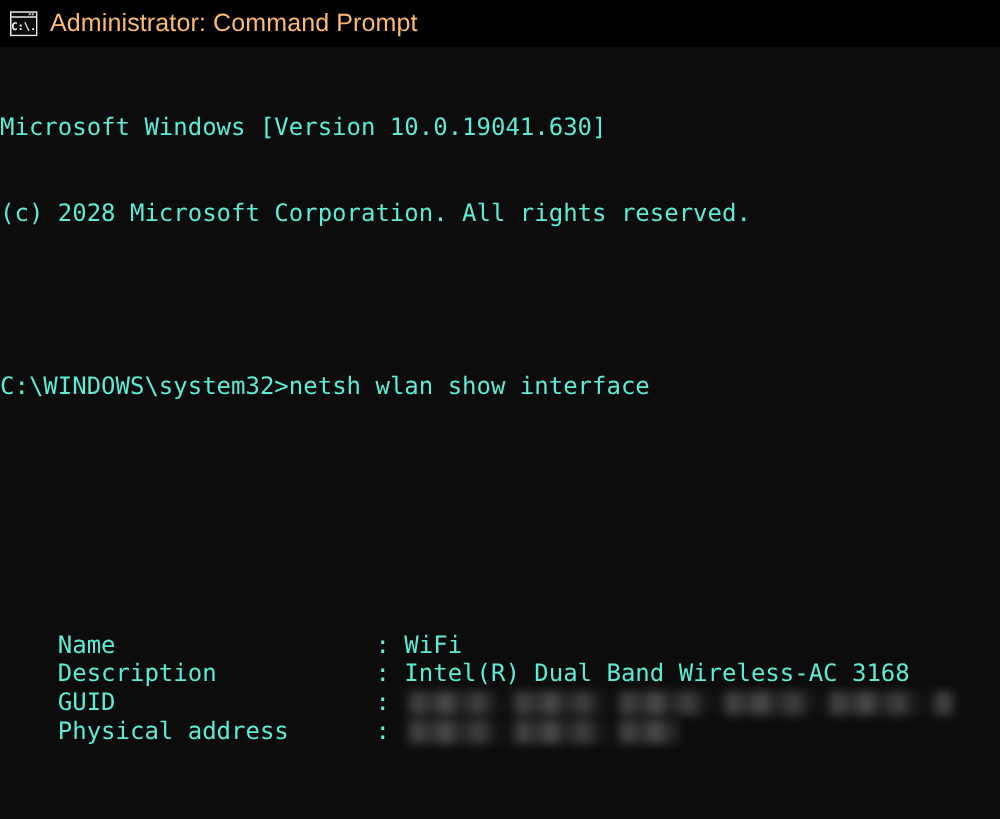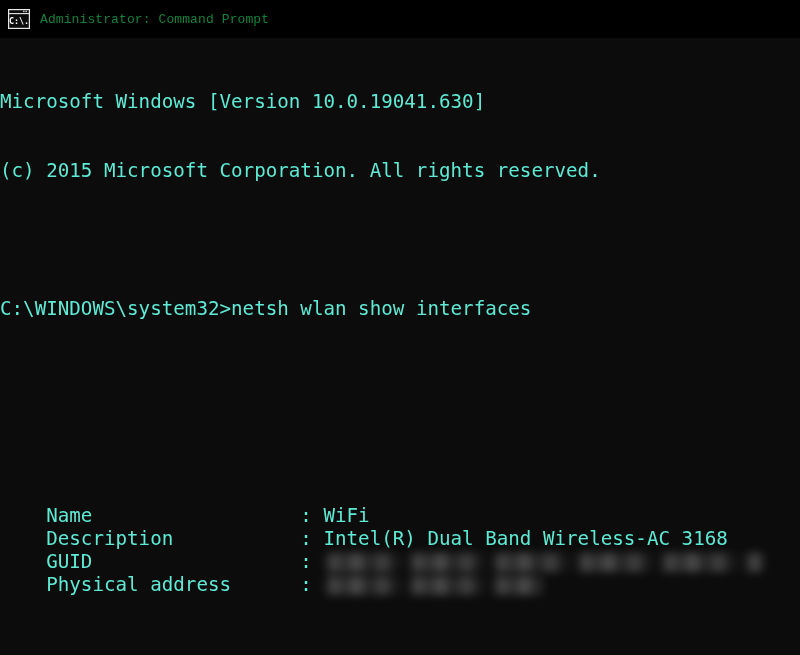--- a/index.html
+++ b/index.html
@@ -33,23 +33,23 @@
     padding-left: 8px;
     box-sizing: border-box;
   }
   #console-icon {
     width: 22px;
     height: 20px;
     flex: 0 0 auto;
     margin-right: 10px;
   }
   #titlebar-text {
-    color: #15803d;
-    font-family: Liberation Mono, monospace;
-    font-size: 13px;
+    color: #fdba74;
+    font-family: Liberation Sans, sans-serif;
+    font-size: 20px;
     letter-spacing: 0.1px;
     white-space: nowrap;
   }
 
   
   #console {
     position: absolute;
     left: 0;
     top: 38px;
     width: 800px;
@@ -104,23 +104,23 @@
       <line x1="1" y1="4.6" x2="21" y2="4.6" stroke="#e8e8e8" stroke-width="1.1"></line>
       <rect x="15" y="1.6" width="1.6" height="1.6" fill="#bdbdbd"></rect>
       <rect x="17.4" y="1.6" width="1.6" height="1.6" fill="#bdbdbd"></rect>
       <text x="11" y="14.8" fill="#ffffff" font-family="DejaVu Sans Mono, monospace" font-size="8.4" font-weight="bold" text-anchor="middle">C:\.</text>
     </svg>
     <span id="titlebar-text">Administrator: Command Prompt</span>
   </div>
 
   <div id="console">
     <div class="line">Microsoft Windows [Version 10.0.19041.630]</div>
-    <div class="line">(c) 2015 Microsoft Corporation. All rights reserved.</div>
+    <div class="line">(c) 2028 Microsoft Corporation. All rights reserved.</div>
     <div class="line"> </div>
-    <div class="line"><span>C:\WINDOWS\system32&gt;</span><span>netsh wlan show interfaces</span></div>
+    <div class="line"><span>C:\WINDOWS\system32&gt;</span><span>netsh wlan show interface</span></div>
     <div class="line"> </div>
     <div class="line"> </div>
     <div id="rows-container"><div class="row"><span>    Name                  </span><span>: </span><span>WiFi</span></div><div class="row"><span>    Description           </span><span>: </span><span>Intel(R) Dual Band Wireless-AC 3168</span></div><div class="row"><span>    GUID                  </span><span>: </span><span class="blurred" style="width: 440px;"></span></div><div class="row"><span>    Physical address      </span><span>: </span><span class="blurred" style="width: 220px;"></span></div></div>
     
     
   </div>
 
 </div>
 
 </body></html>

